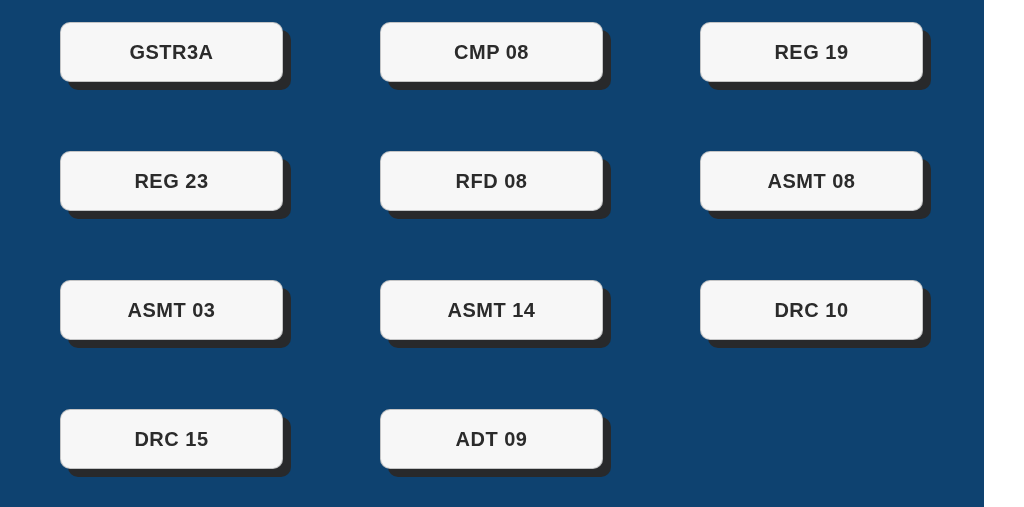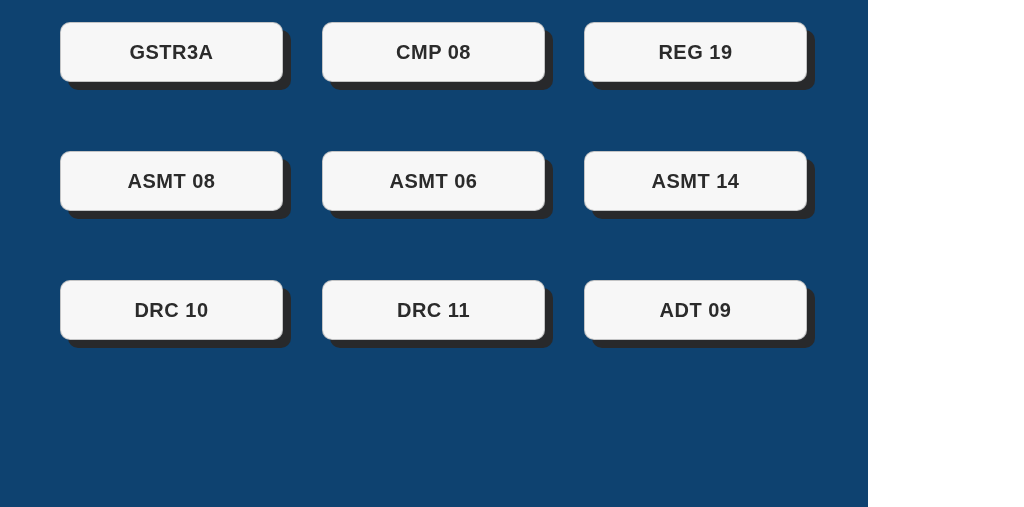--- a/index.html
+++ b/index.html
@@ -5,21 +5,21 @@
   * { margin: 0; padding: 0; box-sizing: border-box; }
 
   html, body {
     width: 1024px;
     height: 507px;
     overflow: hidden;
     font-family: "Liberation Sans", sans-serif;
   }
 
   .page {
-    width: 868px;
+    width: 984px;
     height: 507px;
     background: #0e4270;
     display: grid;
     grid-template-columns: repeat(3, 223px);
     grid-template-rows: repeat(4, 60px);
     justify-content: space-between;
     row-gap: 69px;
     padding: 22px 61px 37px 60px;
   }
 
@@ -51,30 +51,36 @@
   <div class="form-button">
     <span class="label">GSTR3A</span>
   </div>
   <div class="form-button">
     <span class="label">CMP 08</span>
   </div>
   <div class="form-button">
     <span class="label">REG 19</span>
   </div>
   <div class="form-button">
+    <span class="label">REG 23</span>
+  </div>
+  <div class="form-button">
+    <span class="label">RFD 08</span>
+  </div>
+  <div class="form-button">
     <span class="label">ASMT 08</span>
   </div>
   <div class="form-button">
-    <span class="label">ASMT 06</span>
+    <span class="label">ASMT 03</span>
   </div>
   <div class="form-button">
     <span class="label">ASMT 14</span>
   </div>
   <div class="form-button">
     <span class="label">DRC 10</span>
   </div>
   <div class="form-button">
-    <span class="label">DRC 11</span>
+    <span class="label">DRC 15</span>
   </div>
   <div class="form-button">
     <span class="label">ADT 09</span>
   </div>
 </div>
 
 </body></html>

